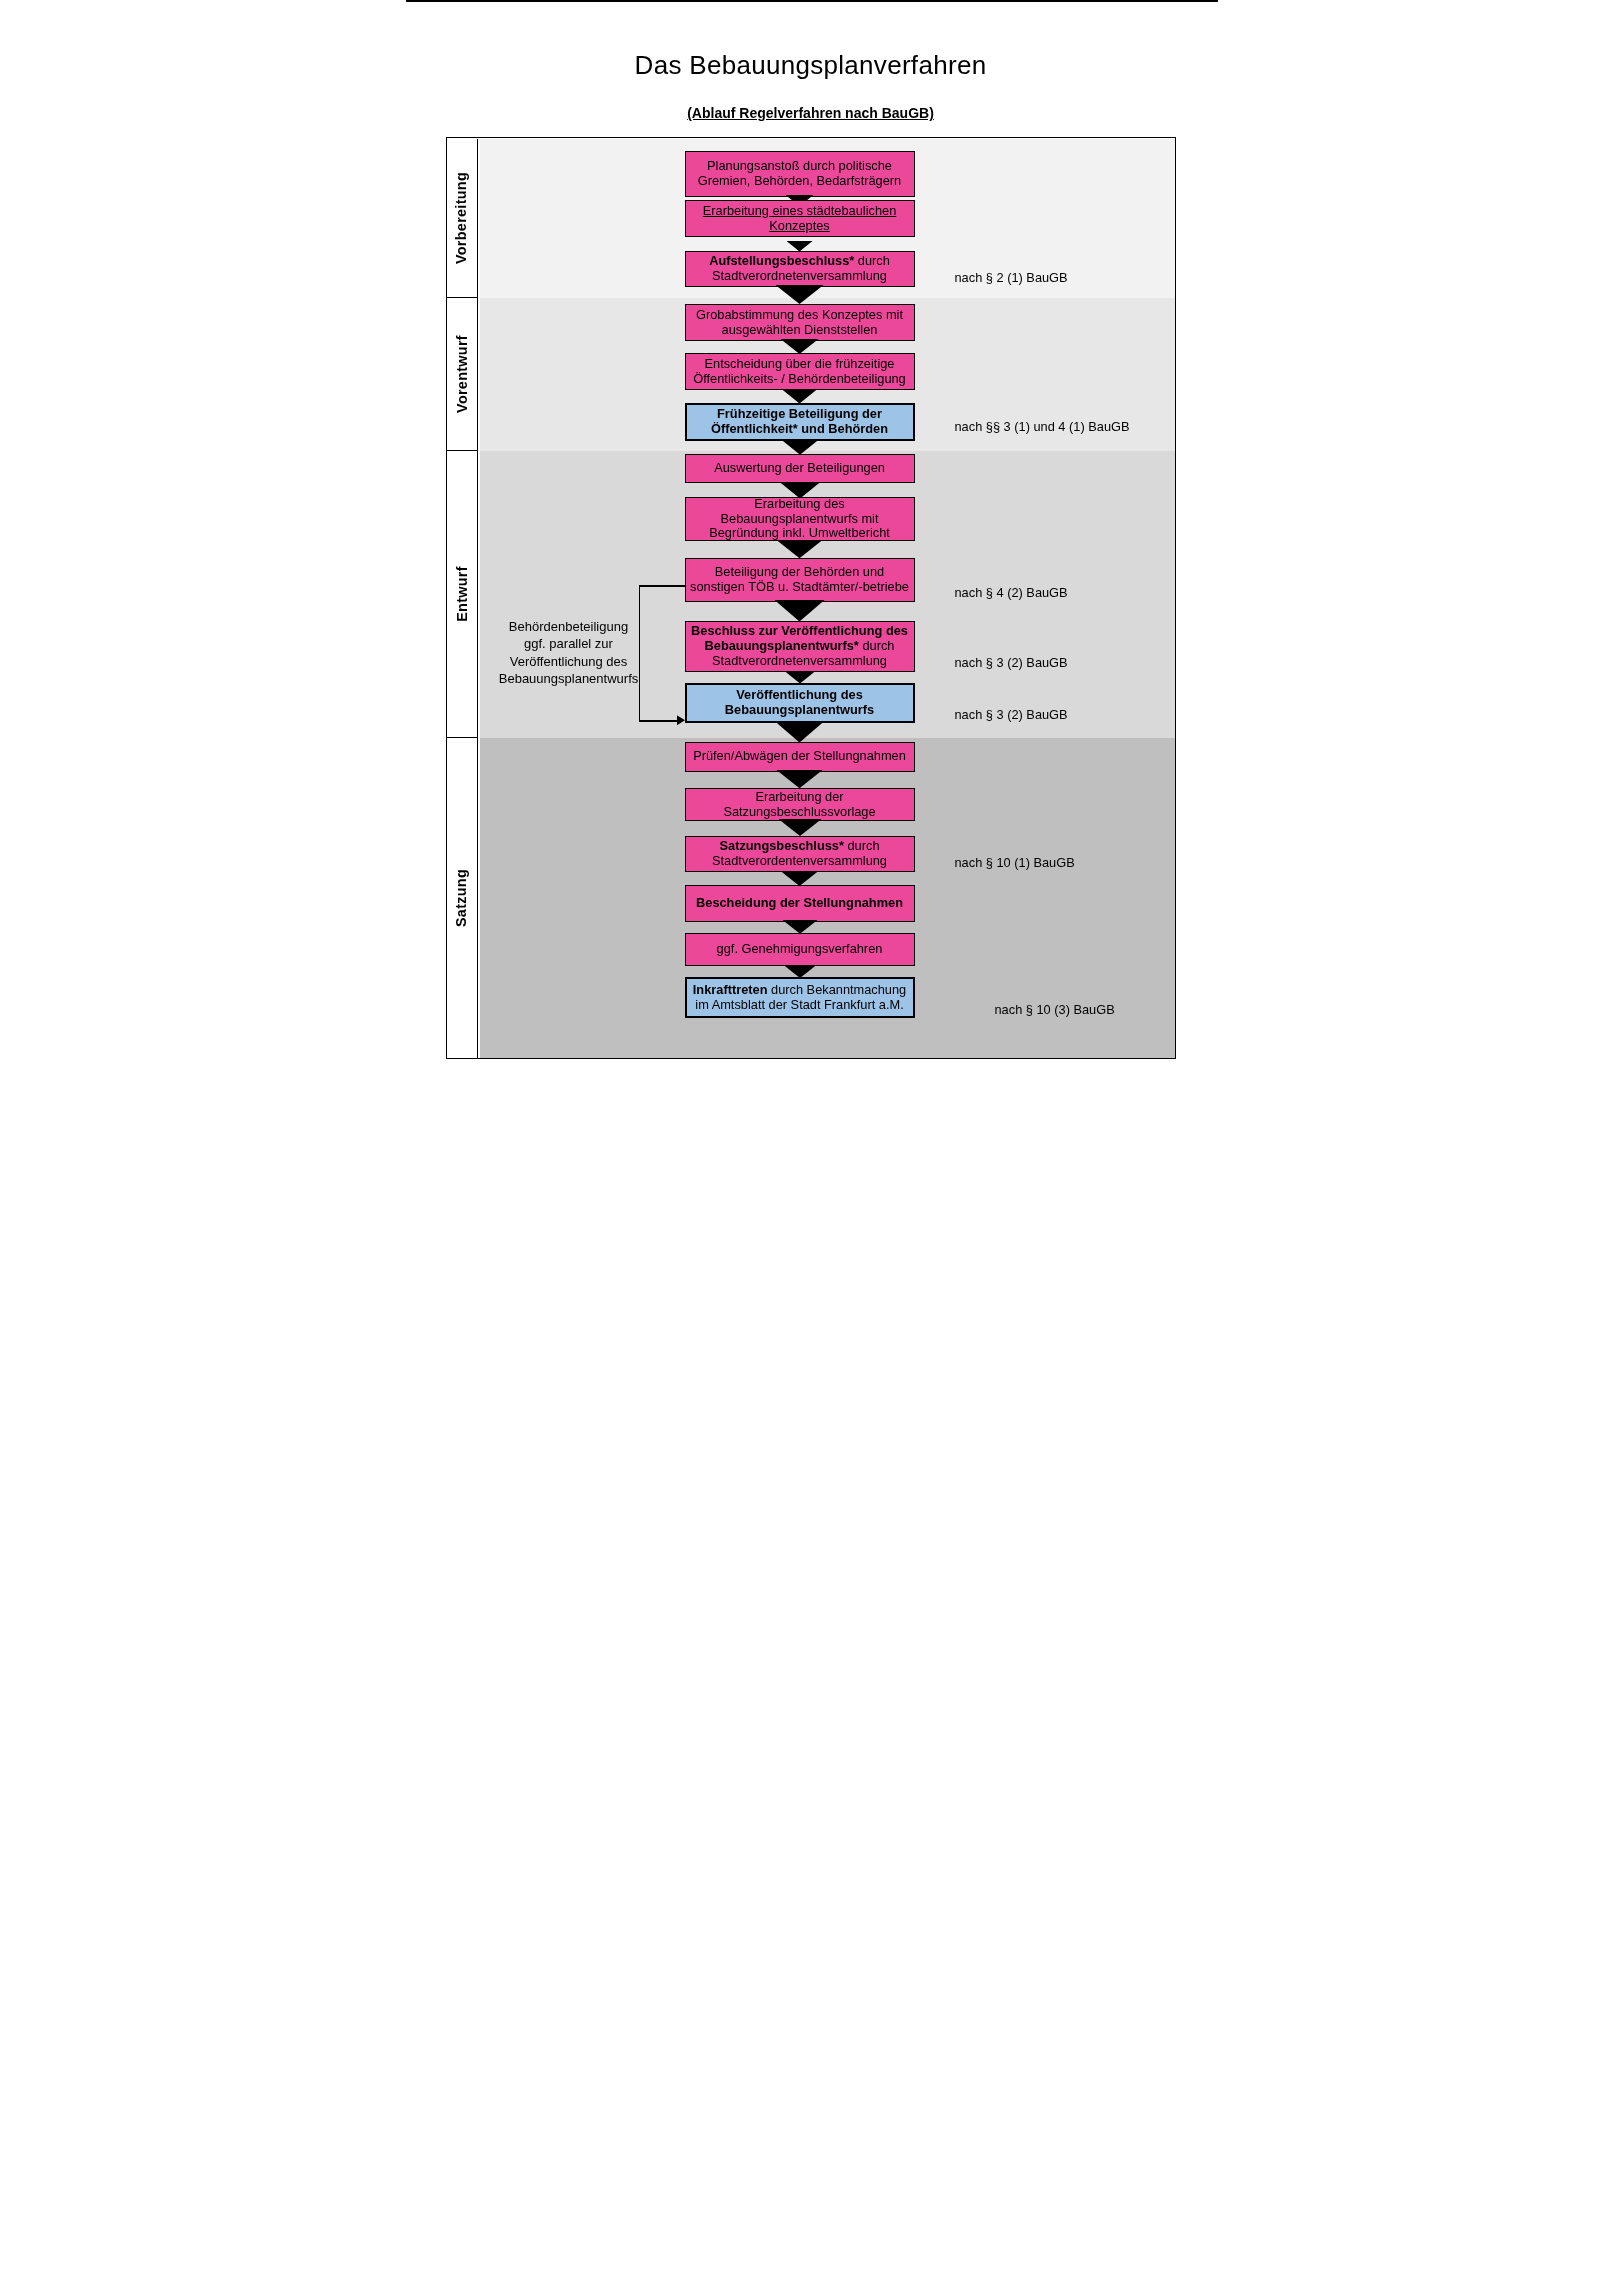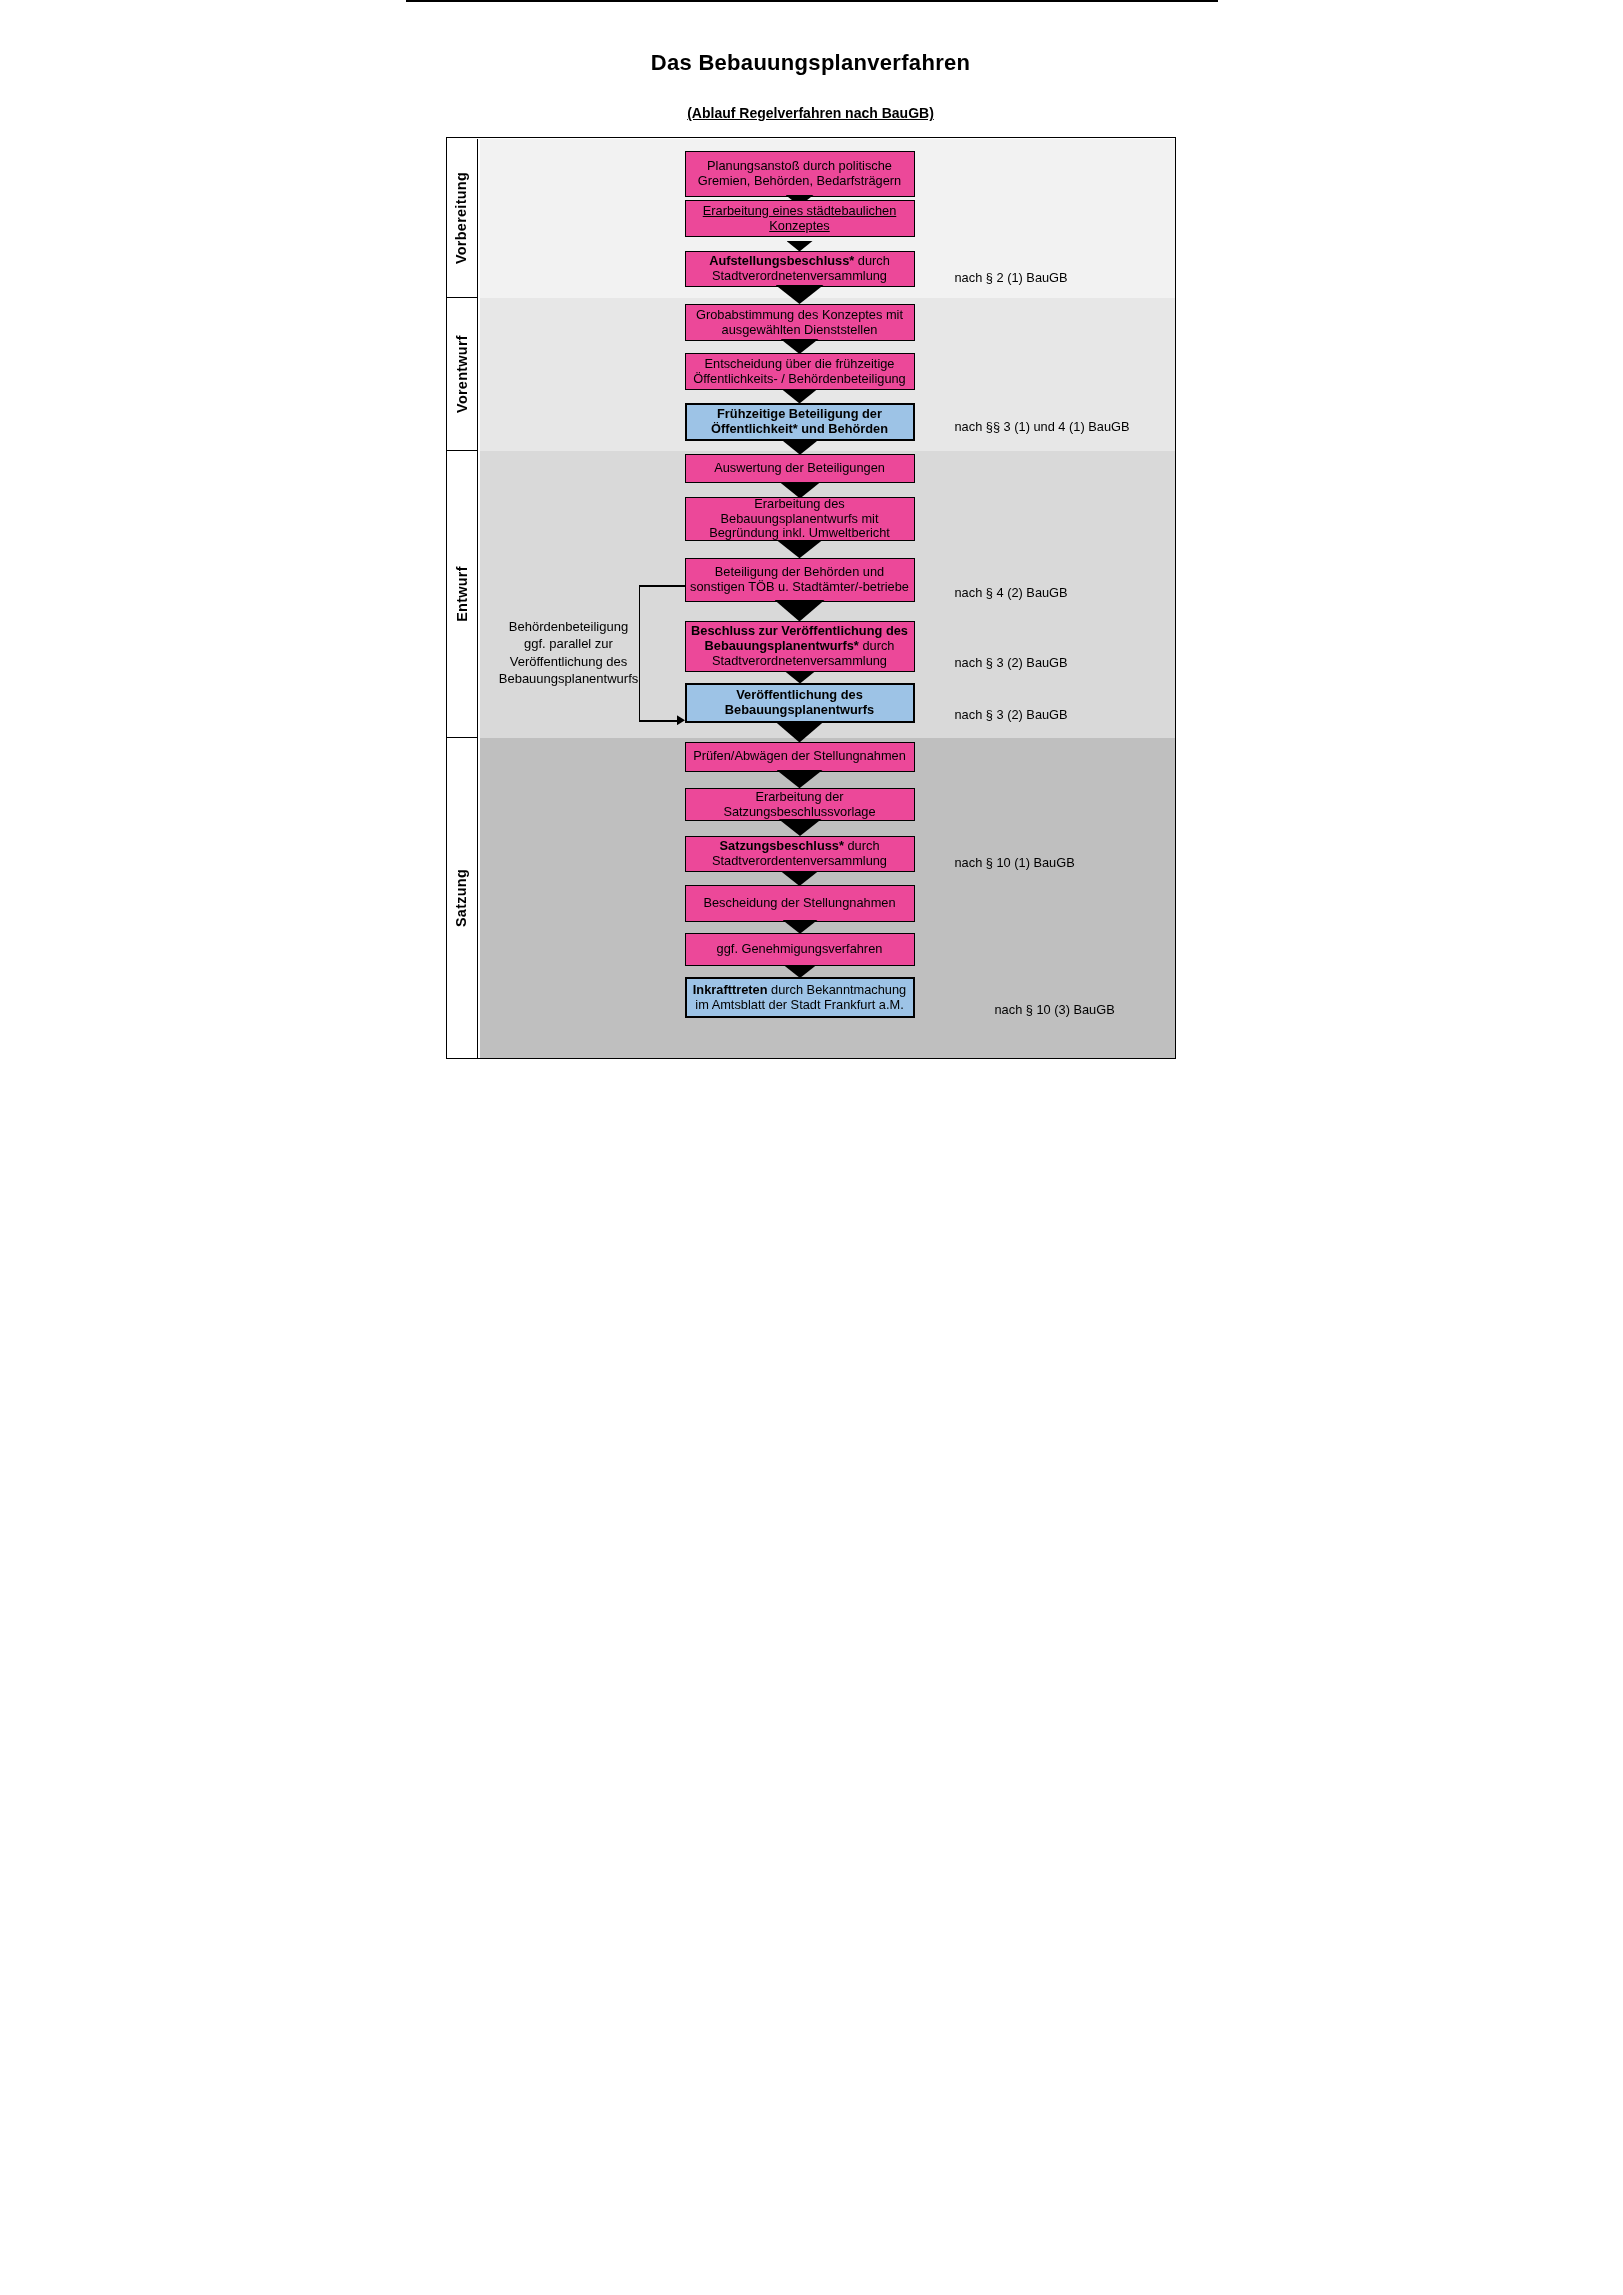--- a/index.html
+++ b/index.html
@@ -9,21 +9,21 @@
     width:812px;height:1148px;
     margin:0 auto;
     background:#ffffff;
     font-family:"Liberation Sans","DejaVu Sans",sans-serif;
     color:#000;
     overflow:hidden;
   }
   .top-rule{position:absolute;left:0;top:0;width:100%;height:2px;background:#000;}
   .title{
     position:absolute;left:40px;top:50px;width:730px;
-    text-align:center;font-size:22px;font-weight:bold;letter-spacing:0.3px;
+    text-align:center;font-size:26px;font-weight:normal;letter-spacing:0.3px;
   }
   .subtitle{
     position:absolute;left:40px;top:105px;width:730px;
     text-align:center;font-size:14px;font-weight:bold;text-decoration:underline;
   }
   .frame{
     position:absolute;left:40px;top:137px;width:730px;height:922px;
     border:1.3px solid #000;box-sizing:border-box;background:#fff;
   }
   .band{position:absolute;left:74px;width:695px;}
@@ -174,21 +174,21 @@
         <div><span>Erarbeitung der</span></div>
         <div><span>Satzungsbeschlussvorlage</span></div>
       </div>
       <div class="arrow-down" style="top: 819px; left: 373px; width: 43px; height: 17px;"></div>
       <div class="step" style="top: 836px; height: 36px;">
         <div><span class="seg-b">Satzungsbeschluss*</span><span> durch</span></div>
         <div><span>Stadtverordentenversammlung</span></div>
       </div>
       <div class="arrow-down" style="top: 871px; left: 375px; width: 38px; height: 15px;"></div>
       <div class="ref" style="top: 854px;">nach § 10 (1) BauGB</div>
-      <div class="step" style="top: 885px; height: 37px;">
+      <div class="step" style="top: 885px; height: 37px; font-weight: bold;">
         <div><span>Bescheidung der Stellungnahmen</span></div>
       </div>
       <div class="arrow-down" style="top: 920px; left: 377px; width: 35px; height: 13.7px;"></div>
       <div class="step" style="top: 933px; height: 33px;">
         <div><span>ggf. Genehmigungsverfahren</span></div>
       </div>
       <div class="arrow-down" style="top: 965px; left: 378px; width: 33px; height: 13px;"></div>
       <div class="step highlight" style="top: 977px; height: 41px; background: rgb(157, 195, 230);">
         <div><span class="seg-b">Inkrafttreten</span><span> durch Bekanntmachung</span></div>
         <div><span>im Amtsblatt der Stadt Frankfurt a.M.</span></div>

